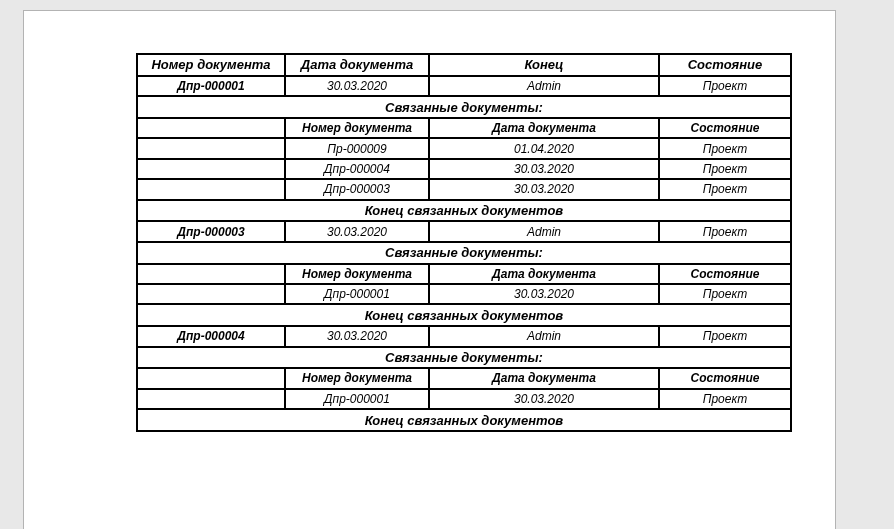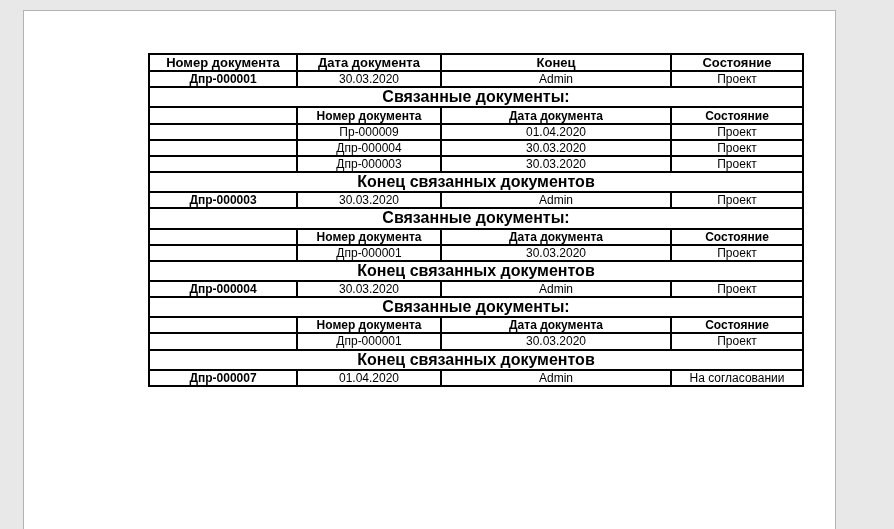--- a/index.html
+++ b/index.html
@@ -11,39 +11,40 @@
   }
   .paper {
     position: absolute;
     left: 23px; top: 10px;
     width: 813px; height: 560px;
     background: #ffffff;
     border: 1px solid #b3b3b3;
   }
   table.report {
     position: absolute;
-    left: 124px; top: 42px;
-    width: 654px; height: 334px;
+    left: 112px; top: 42px;
+    width: 654px; height: 379px;
     border-collapse: collapse;
     table-layout: fixed;
+    font-style: italic;
   }
   table.report td {
     border: 2px solid #000000;
     text-align: center;
     vertical-align: middle;
     padding: 0 2px;
     font-size: 12px;
     color: #000000;
     white-space: nowrap;
     overflow: hidden;
     height: 14px;
   }
   tr.header td { font-weight: bold; font-size: 13px; }
   tr.doc td.c0 { font-weight: bold; }
-  tr.section td { font-weight: bold; font-size: 16px; }
+  tr.section td { font-weight: bold; font-size: 13px; }
   tr.subheader td { font-weight: bold; }
 </style>
 </head>
 <body>
 
 <div class="paper">
   <table class="report">
     <colgroup>
       <col style="width:148px">
       <col style="width:144px">
@@ -134,21 +135,15 @@
         </tr>
         <tr class="subrow">
           <td class="c0"></td>
           <td class="c1">Дпр-000001</td>
           <td class="c2">30.03.2020</td>
           <td class="c3">Проект</td>
         </tr>
         <tr class="section">
           <td colspan="4">Конец связанных документов</td>
         </tr>
-        <tr class="doc">
-          <td class="c0">Дпр-000007</td>
-          <td class="c1">01.04.2020</td>
-          <td class="c2">Admin</td>
-          <td class="c3">На согласовании</td>
-        </tr>
       </tbody>
   </table>
 </div>
 
 </body></html>

